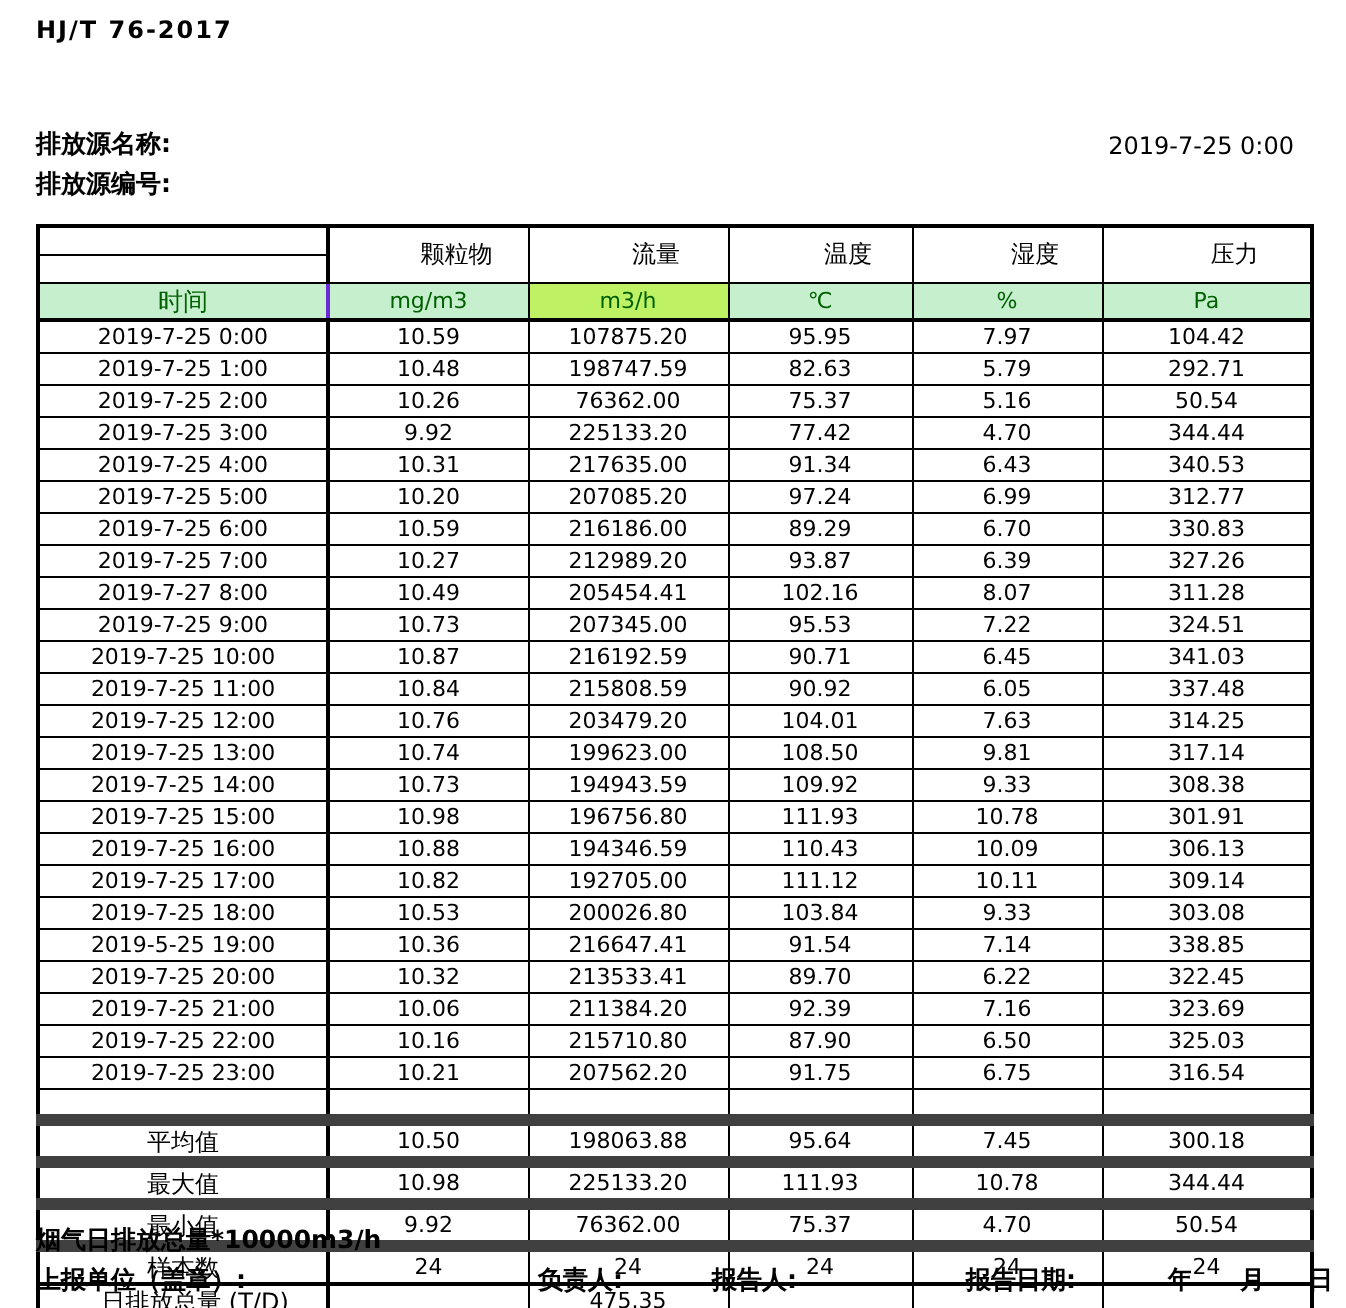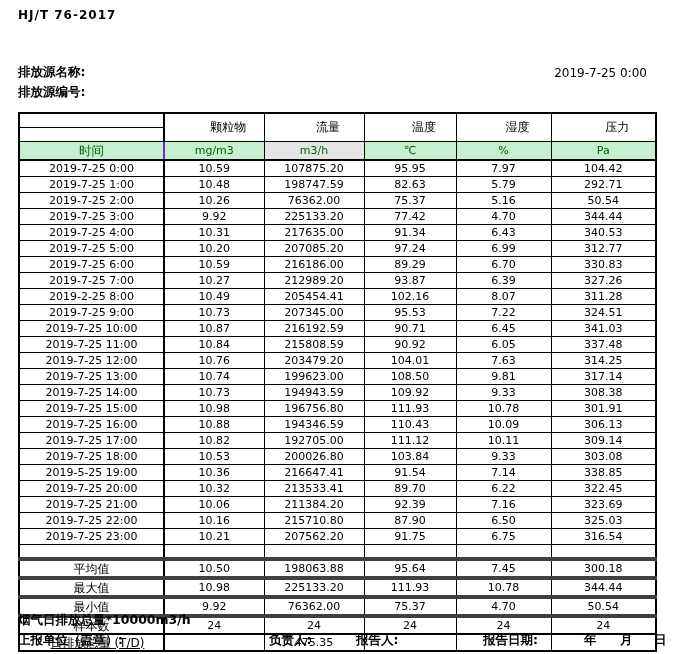--- a/index.html
+++ b/index.html
@@ -20,21 +20,21 @@
   .hdr-a .blank-top{border-bottom:1px solid #000;border-right:2px solid #000;}
   .hdr-b .blank-bottom{border-right:2px solid #000;}
   .col-name{font-size:12px;height:27px;line-height:27px;padding-left:28px;}
   .green-row td{background:#C6EFCE;color:#006100;border-top:1px solid #000;border-bottom:2px solid #000;height:17px;line-height:17px;}
   .green-row .time-hdr{font-size:12.5px;border-right:2px solid #6d28d9;}
   .green-row td{font-size:11px;}
   .data-row td{height:15px;}
   .data-row td:first-child{border-right:2px solid #000;}
   .spacer-row td{height:12px;border-bottom:2px solid #000;}
   .spacer-row td:first-child{border-right:2px solid #000;}
-  .summary-row td{border-top:4px solid #404040;border-bottom:2px solid #000;}
+  .summary-row td{border-top:6px solid #404040;border-bottom:2px solid #000;}
   .summary-row td:first-child{border-right:2px solid #000;font-size:12px;}
   .total-row td{border-top:2px solid #000;border-bottom:2px solid #000;}
   .total-row td:first-child{border-right:2px solid #000;text-align:center;padding-left:12px;font-size:12px;text-decoration:underline;}
   .footer-note{position:absolute;left:18px;top:612px;font-size:12.5px;font-weight:bold;}
   .f-unit{position:absolute;left:18px;top:632px;font-size:12.5px;font-weight:bold;}
   .f-resp{position:absolute;left:222px;top:632px;font-size:12.5px;font-weight:bold;margin-left:47px;}
   .f-reporter{position:absolute;left:356px;top:632px;font-size:12.5px;font-weight:bold;}
   .f-rdate{position:absolute;left:483px;top:632px;font-size:12.5px;font-weight:bold;}
   .f-year{position:absolute;left:584px;top:632px;font-size:12.5px;font-weight:bold;}
   .f-month{position:absolute;left:620px;top:632px;font-size:12.5px;font-weight:bold;}
@@ -67,21 +67,21 @@
           <td class="col-name" rowspan="2">温度</td>
           <td class="col-name" rowspan="2">湿度</td>
           <td class="col-name" rowspan="2">压力</td>
         </tr>
         <tr class="hdr-b">
           <td class="blank-bottom"></td>
         </tr>
         <tr class="green-row">
           <td class="time-hdr" style="background: rgb(198, 239, 206); color: rgb(0, 97, 0);">时间</td>
           <td style="background: rgb(198, 239, 206); color: rgb(0, 97, 0); margin-top: 28px;">mg/m3</td>
-          <td style="background: #e5e5e5; color: rgb(0, 97, 0);">m3/h</td>
+          <td style="background: #bef264; color: rgb(0, 97, 0);">m3/h</td>
           <td style="background: rgb(198, 239, 206); color: rgb(0, 97, 0);">℃</td>
           <td style="background: rgb(198, 239, 206); color: rgb(0, 97, 0);">%</td>
           <td style="background: rgb(198, 239, 206); color: rgb(0, 97, 0);">Pa</td>
         </tr>
       </tbody>
       <tbody id="data-rows">
           <tr class="data-row">
             <td>2019-7-25  0:00</td>
             <td>10.59</td>
             <td>107875.20</td>
@@ -139,21 +139,21 @@
           </tr>
           <tr class="data-row">
             <td>2019-7-25  7:00</td>
             <td>10.27</td>
             <td>212989.20</td>
             <td>93.87</td>
             <td>6.39</td>
             <td>327.26</td>
           </tr>
           <tr class="data-row">
-            <td>2019-2-25  8:00</td>
+            <td>2019-7-27  8:00</td>
             <td>10.49</td>
             <td>205454.41</td>
             <td>102.16</td>
             <td>8.07</td>
             <td>311.28</td>
           </tr>
           <tr class="data-row">
             <td>2019-7-25  9:00</td>
             <td>10.73</td>
             <td>207345.00</td>

